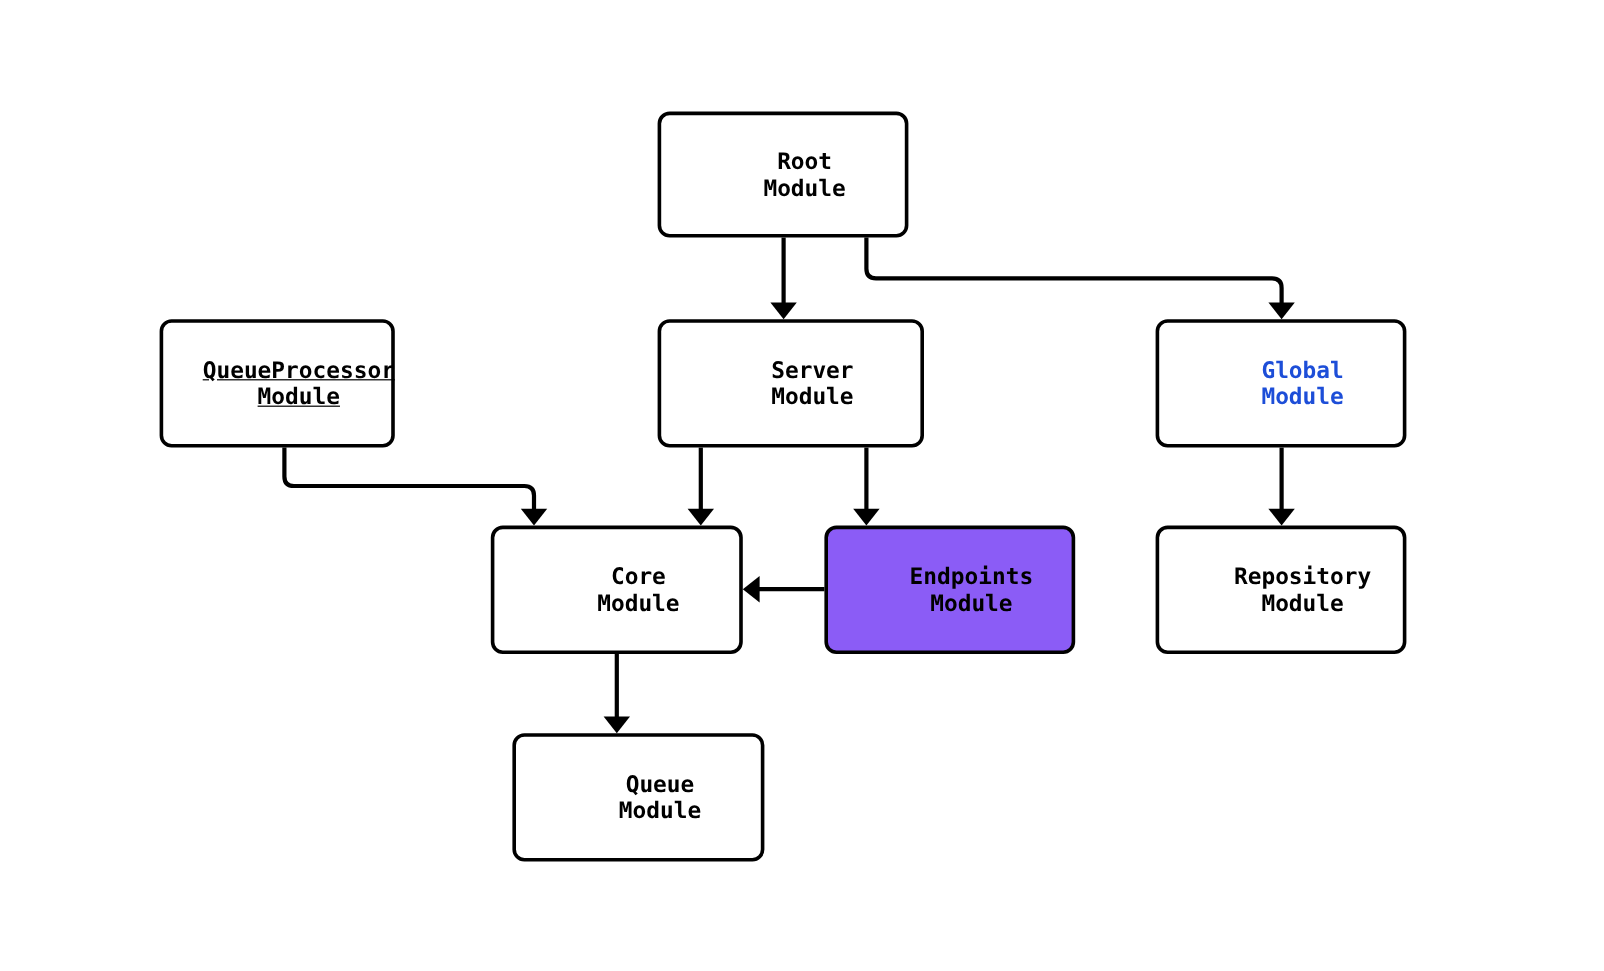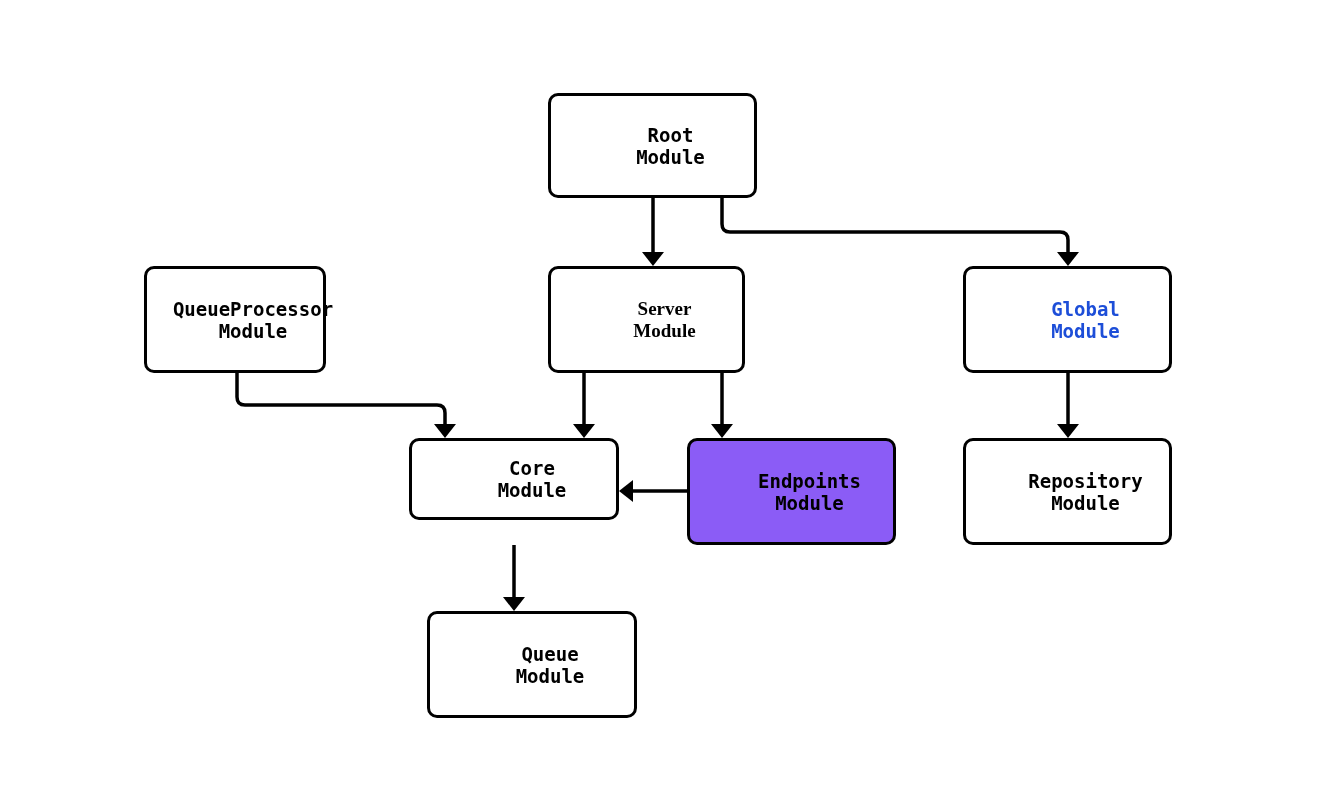--- a/index.html
+++ b/index.html
@@ -63,33 +63,33 @@
       <path d="M 514 545 L 514 599" fill="none" stroke="#000000" stroke-width="3.5" stroke-linejoin="round"></path>
       <polygon points="503,597 525,597 514,611" fill="#000000"></polygon>
       <path d="M 1068 373 L 1068 426" fill="none" stroke="#000000" stroke-width="3.5" stroke-linejoin="round"></path>
       <polygon points="1057,424 1079,424 1068,438" fill="#000000"></polygon>
     </svg>
 
 <div class="node" style="left: 548px; top: 93px; width: 209px; height: 105px; background: rgb(255, 255, 255); border-color: rgb(0, 0, 0);">
       <span class="node-label" style="color: rgb(0, 0, 0);">Root
 Module</span>
     </div>
-    <div class="node" style="left: 144px; top: 266px; width: 182px; height: 107px; background: rgb(255, 255, 255); border-color: rgb(0, 0, 0);">
+    <div class="node" style="left: 133px; top: 266px; width: 196px; height: 107px; background: rgb(255, 255, 255); border-color: rgb(0, 0, 0); text-decoration: underline;">
       <span class="node-label" style="color: rgb(0, 0, 0);">QueueProcessor
 Module</span>
     </div>
-    <div class="node" style="left: 548px; top: 266px; width: 197px; height: 107px; background: rgb(255, 255, 255); border-color: rgb(0, 0, 0); font-family: Liberation Serif, serif;">
+    <div class="node" style="left: 548px; top: 266px; width: 222px; height: 107px; background: rgb(255, 255, 255); border-color: rgb(0, 0, 0);">
       <span class="node-label" style="color: rgb(0, 0, 0);">Server
 Module</span>
     </div>
     <div class="node" style="left: 963px; top: 266px; width: 209px; height: 107px; background: rgb(255, 255, 255); border-color: rgb(0, 0, 0);">
       <span class="node-label" style="color: #1d4ed8;">Global
 Module</span>
     </div>
-    <div class="node" style="left: 409px; top: 438px; width: 210px; height: 82px; background: rgb(255, 255, 255); border-color: rgb(0, 0, 0);">
+    <div class="node" style="left: 409px; top: 438px; width: 210px; height: 107px; background: rgb(255, 255, 255); border-color: rgb(0, 0, 0);">
       <span class="node-label" style="color: rgb(0, 0, 0);">Core
 Module</span>
     </div>
     <div class="node" style="left: 687px; top: 438px; width: 209px; height: 107px; background: #8b5cf6; border-color: rgb(0, 0, 0);">
       <span class="node-label" style="color: rgb(0, 0, 0);">Endpoints
 Module</span>
     </div>
     <div class="node" style="left: 963px; top: 438px; width: 209px; height: 107px; background: rgb(255, 255, 255); border-color: rgb(0, 0, 0);">
       <span class="node-label" style="color: rgb(0, 0, 0);">Repository
 Module</span>

